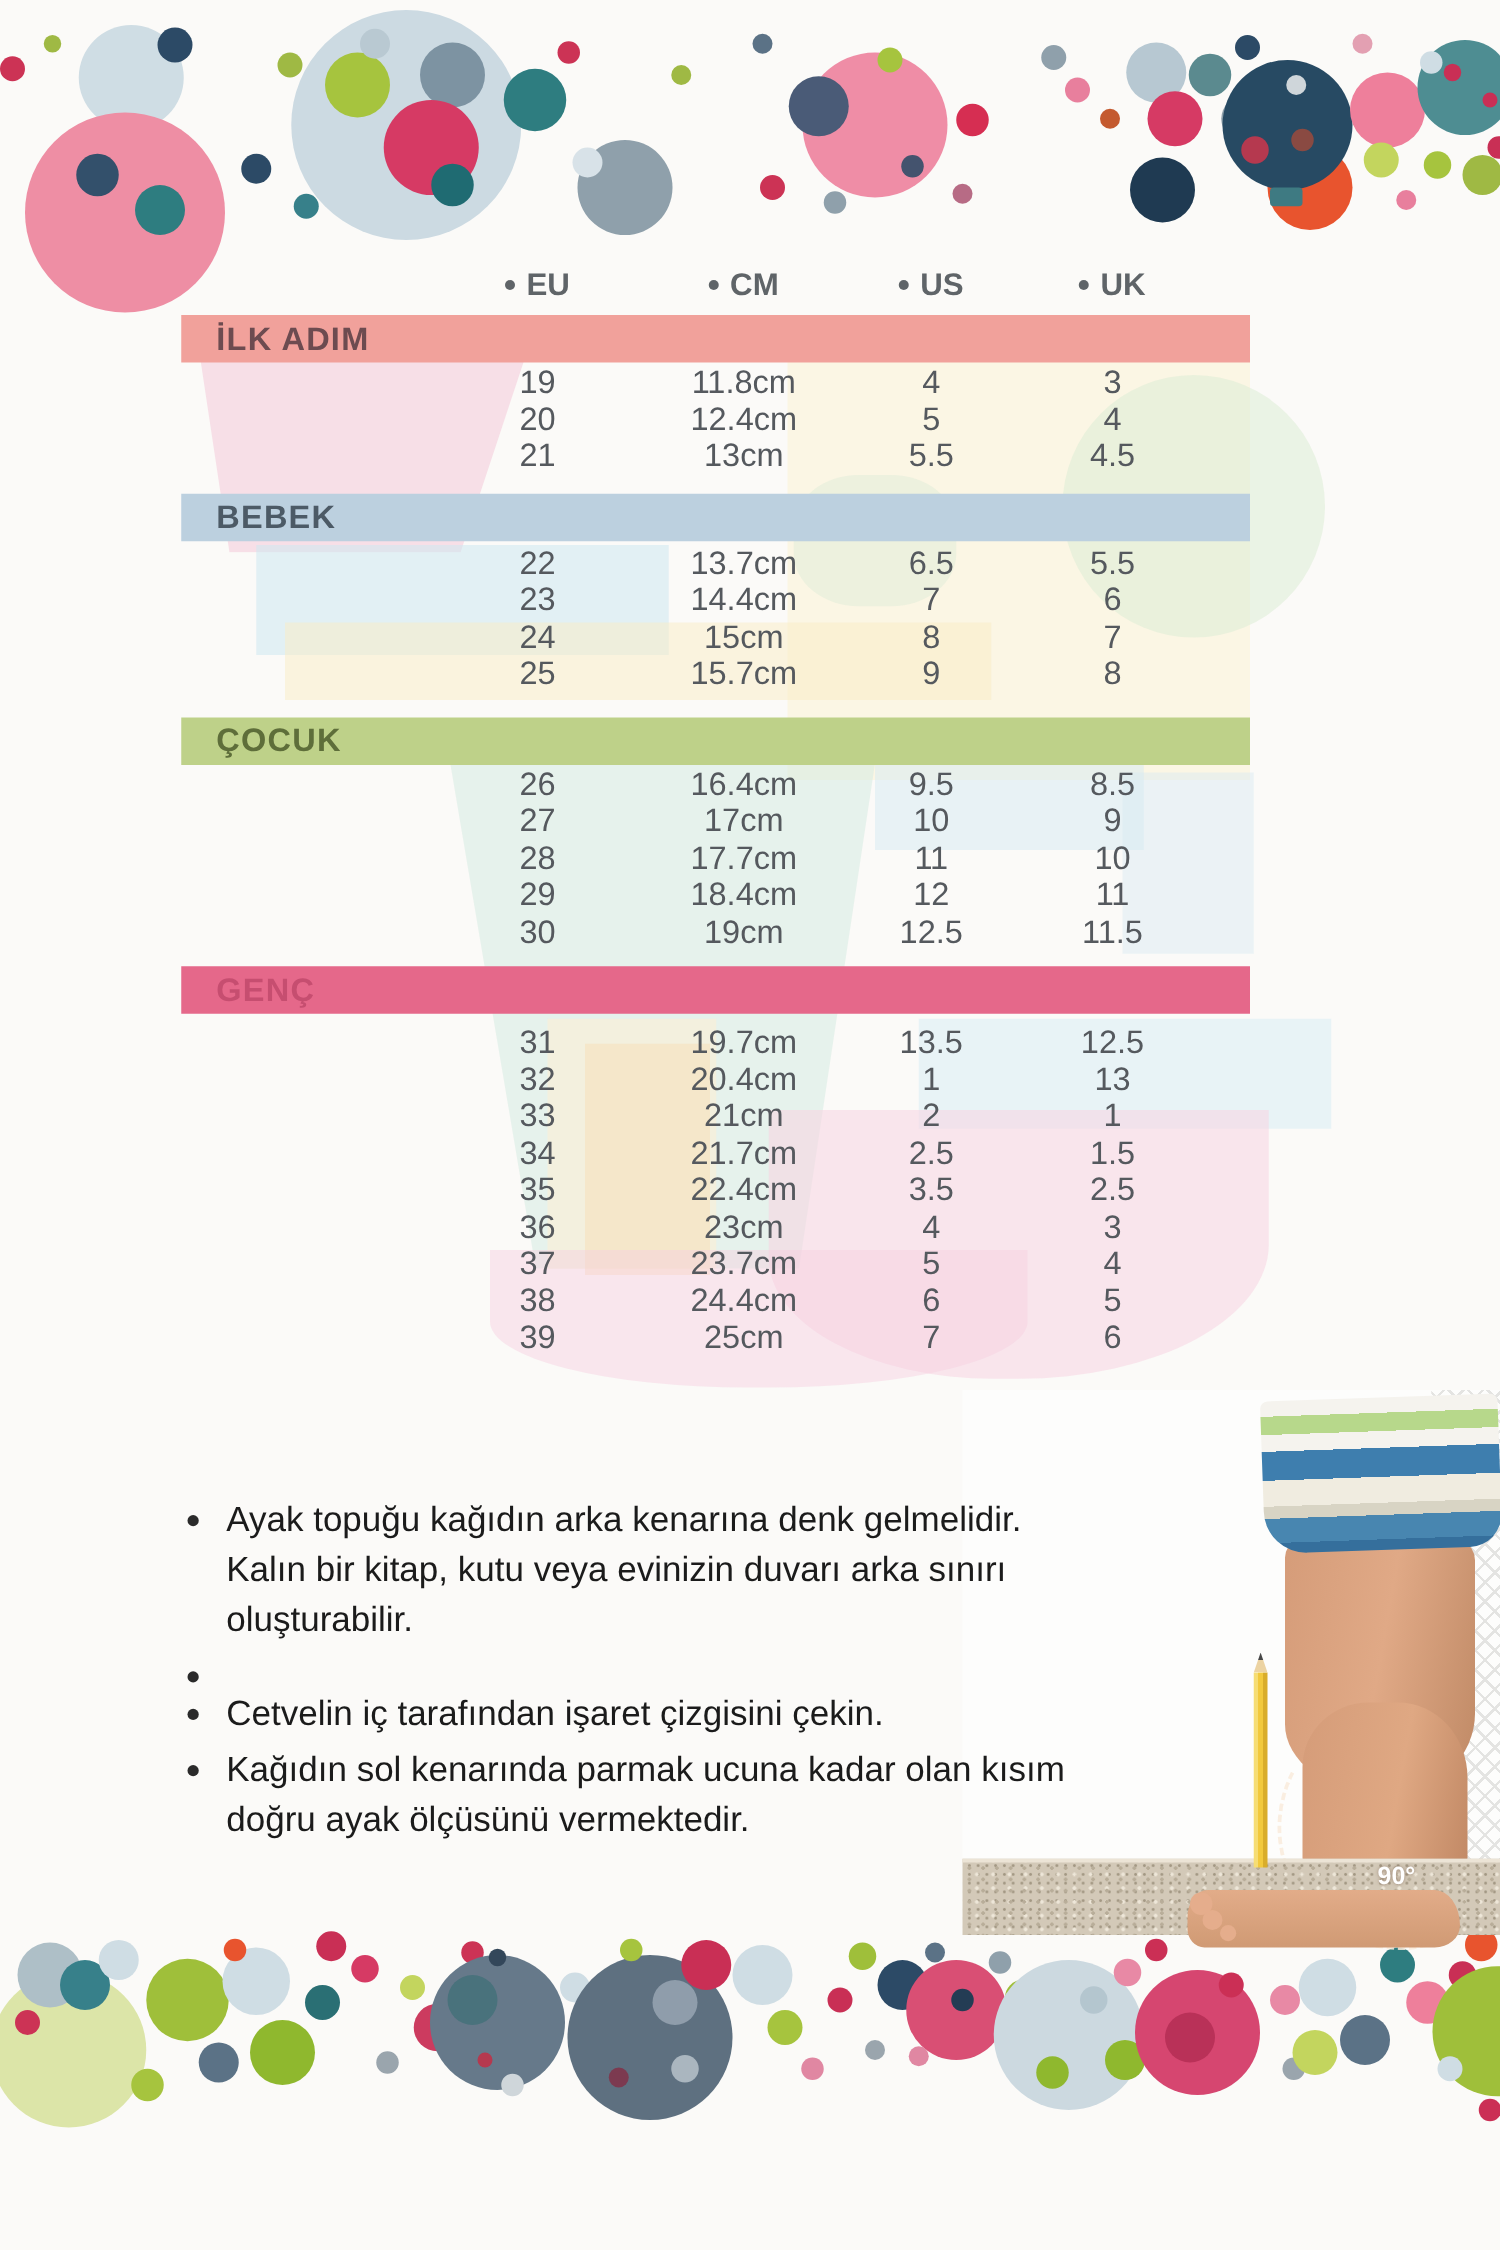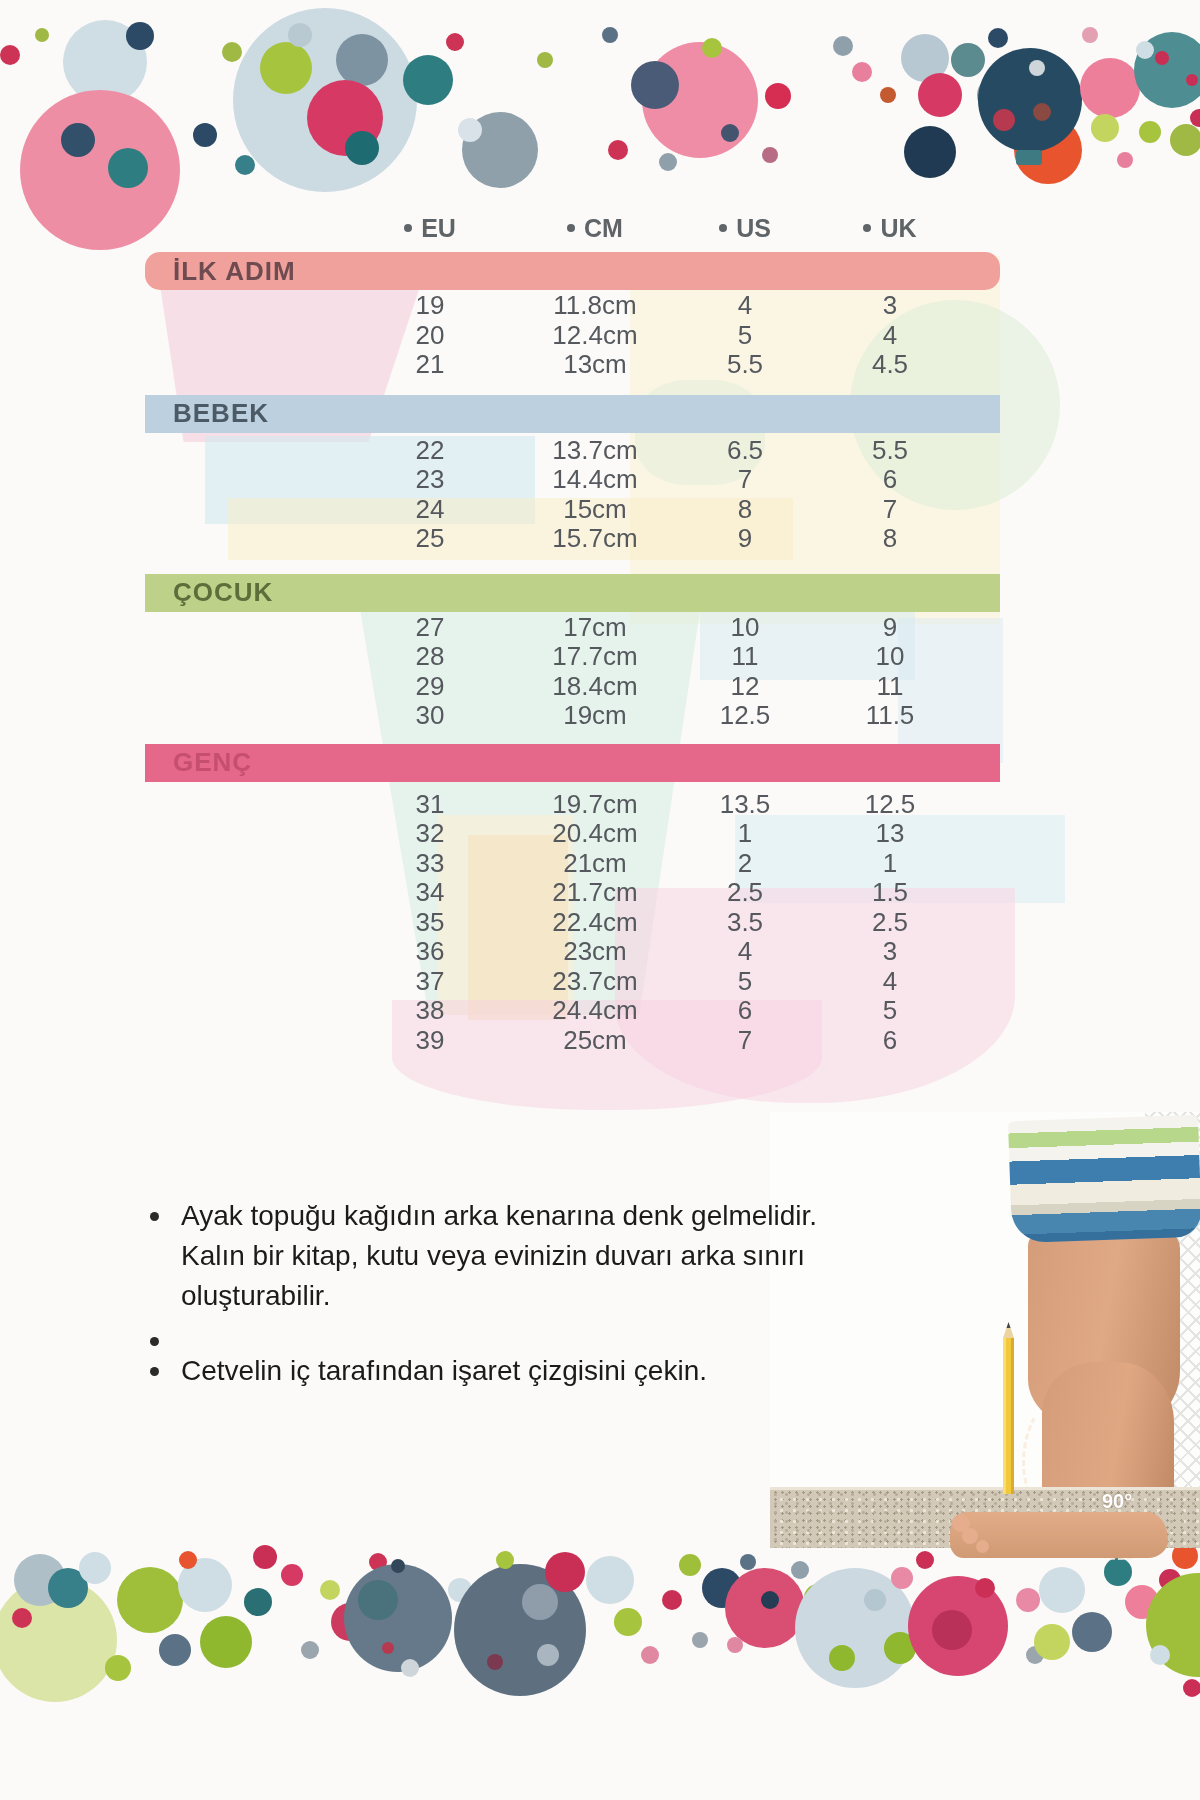--- a/index.html
+++ b/index.html
@@ -235,21 +235,21 @@
         </div>
         <div class="cell hcol">
           <span class="hdot"></span>
           <span>US</span>
         </div>
         <div class="cell hcol">
           <span class="hdot"></span>
           <span>UK</span>
         </div>
       </div>
-      <div class="band" style="background: rgb(241, 161, 155); color: rgb(109, 75, 80); margin-top: 9px; border-radius: 15px;">
+      <div class="band" style="background: rgb(241, 161, 155); color: rgb(109, 75, 80); margin-top: 9px;">
         <span>İLK ADIM</span>
       </div>
       <div style="margin-top: 0px;">
         <div class="trow">
           <div class="cell"></div>
           <div class="cell">19</div>
           <div class="cell">11.8cm</div>
           <div class="cell">4</div>
           <div class="cell">3</div>
         </div>
@@ -298,20 +298,27 @@
           <div class="cell">25</div>
           <div class="cell">15.7cm</div>
           <div class="cell">9</div>
           <div class="cell">8</div>
         </div>
       </div>
       <div class="band" style="background: rgb(190, 209, 137); color: rgb(94, 110, 58); margin-top: 21px;">
         <span>ÇOCUK</span>
       </div>
       <div style="margin-top: 0px;">
+        <div class="trow">
+          <div class="cell"></div>
+          <div class="cell">26</div>
+          <div class="cell">16.4cm</div>
+          <div class="cell">9.5</div>
+          <div class="cell">8.5</div>
+        </div>
         <div class="trow">
           <div class="cell"></div>
           <div class="cell">27</div>
           <div class="cell">17cm</div>
           <div class="cell">10</div>
           <div class="cell">9</div>
         </div>
         <div class="trow">
           <div class="cell"></div>
           <div class="cell">28</div>
@@ -428,15 +435,19 @@
         <span class="li-dot"></span>
         <span>Ayak topuğu kağıdın arka kenarına denk gelmelidir. Kalın bir kitap, kutu veya evinizin duvarı arka sınırı oluşturabilir.</span>
       </li>
       <li>
         <span class="li-dot"></span>
       </li>
       <li>
         <span class="li-dot"></span>
         <span>Cetvelin iç tarafından işaret çizgisini çekin.</span>
       </li>
+      <li>
+        <span class="li-dot"></span>
+        <span>Kağıdın sol kenarında parmak ucuna kadar olan kısım doğru ayak ölçüsünü vermektedir.</span>
+      </li>
     </ul>
 
 </div>
 
 </body></html>

